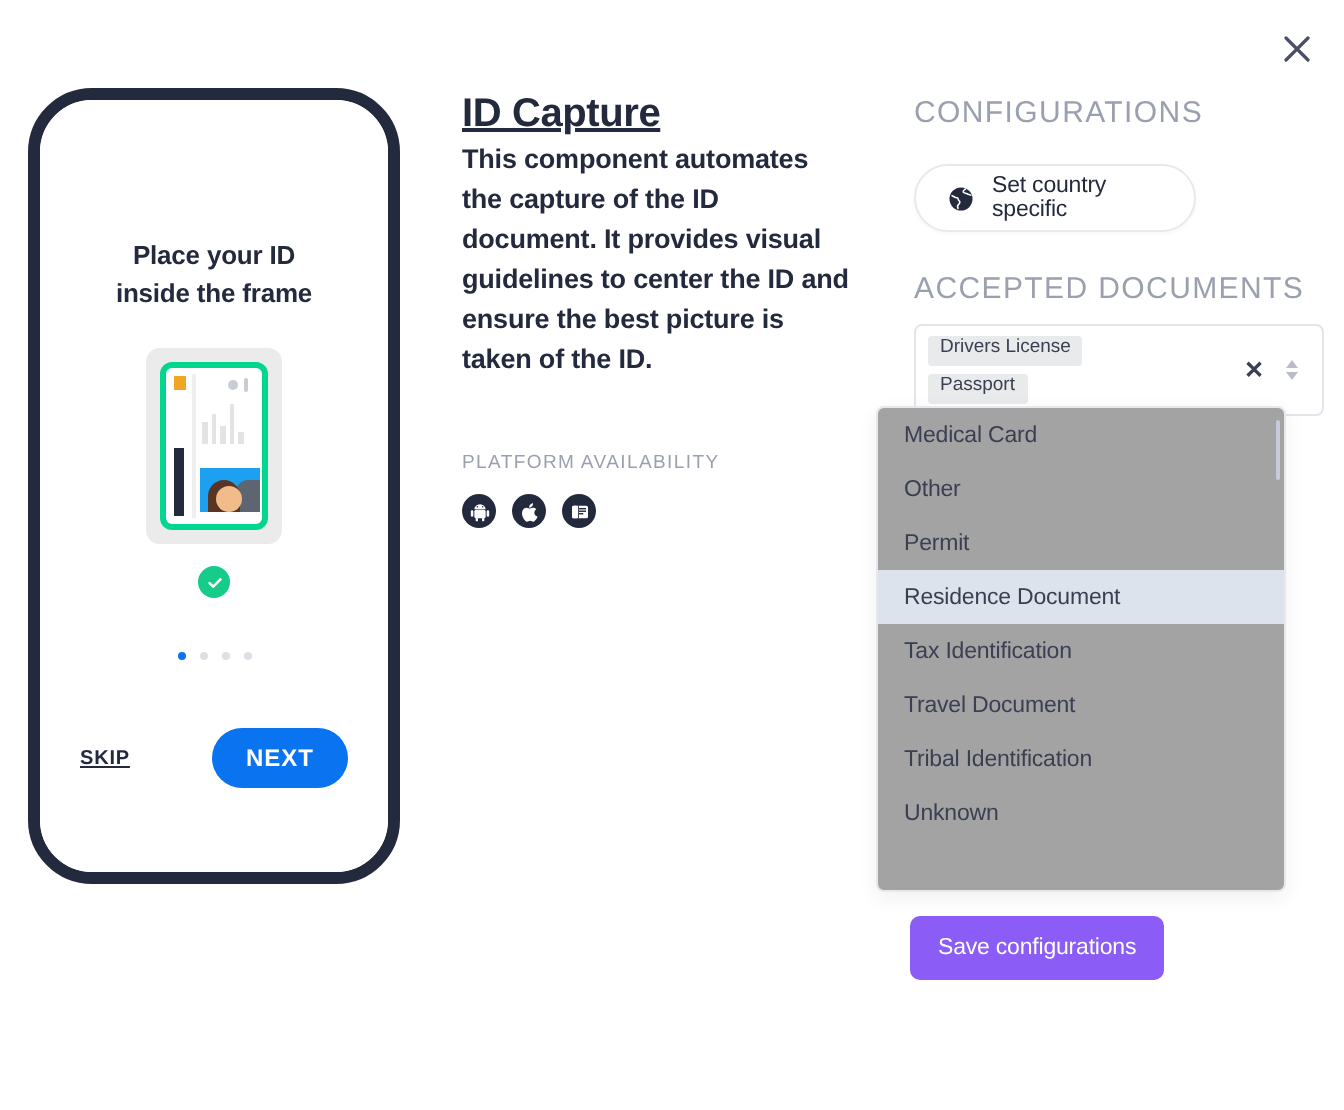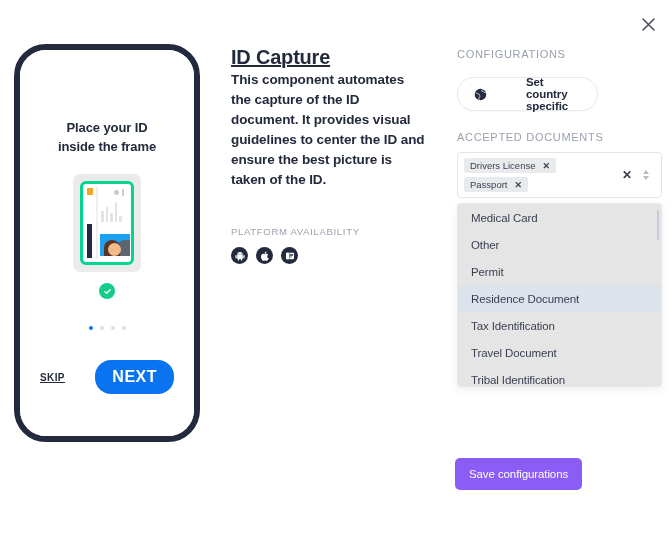--- a/index.html
+++ b/index.html
@@ -197,21 +197,21 @@
     color: #242a3d;
     text-decoration: underline;
     cursor: pointer;
   }
   .next-btn {
     background: #0a74f0;
     color: #ffffff;
     border: none;
     border-radius: 16px;
     padding: 8px 17px;
-    font-size: 16px;
+    font-size: 12px;
     font-weight: bold;
     letter-spacing: 0.5px;
     font-family: "Liberation Sans", sans-serif;
     cursor: pointer;
   }
 
   
   .mid {
     position: absolute;
     left: 231px;
@@ -256,44 +256,43 @@
   .pf-icon svg { display: block; }
 
   
   .right {
     position: absolute;
     left: 457px;
     top: 48px;
     width: 205px;
   }
   .sec-label {
-    font-size: 11px;
+    font-size: 15px;
     letter-spacing: 0.7px;
     color: #9aa0ae;
   }
   .country-btn {
     margin-top: 17px;
     width: 141px;
     height: 34px;
     background: #ffffff;
     border: 1px solid #e7e9ee;
     border-radius: 17px;
     display: flex;
     align-items: center;
     gap: 9px;
     padding: 0 16px;
     cursor: pointer;
     box-shadow: 0 1px 2px rgba(36,42,61,0.04);
   }
   .country-btn .lbl {
     font-size: 11.5px;
-    font-weight: bold;
+    font-weight: normal;
     color: #242a3d;
     letter-spacing: -0.1px;
-    margin-left: 30px;
   }
   .globe { width: 13px; height: 13px; display:block; }
 
   .sec-label2 { margin-top: 20px; }
 
   
   .select-ctl {
     margin-top: 9px;
     width: 205px;
     min-height: 44px;
@@ -316,20 +315,21 @@
     border-radius: 2px;
     height: 15px;
     display: inline-flex;
     align-items: center;
     align-self: flex-start;
     padding: 0 6px;
     gap: 7px;
     font-size: 9.5px;
     color: #3a3f51;
     cursor: pointer;
+    flex-direction: column;
   }
   .chip .x {
     font-size: 9px;
     font-weight: bold;
     color: #3a3f51;
     cursor: pointer;
   }
   .ctl-clear {
     width: 20px;
     display: flex;
@@ -353,25 +353,25 @@
     width: 0; height: 0;
     border-left: 3px solid transparent;
     border-right: 3px solid transparent;
   }
   .ctl-stepper .up { border-bottom: 4px solid #b9bdc7; }
   .ctl-stepper .dn { border-top: 4px solid #b9bdc7; }
 
   
   .dropdown {
     position: absolute;
-    left: 457px;
+    left: 438px;
     top: 203px;
     width: 205px;
-    height: 184px;
-    background: #e5e5e5;
+    height: 243px;
+    background: #a3a3a3;
     border: 1px solid #e6e8ed;
     border-radius: 4px;
     box-shadow: 0 3px 10px rgba(36,42,61,0.07);
     overflow: hidden;
   }
   .dd-item {
     height: 27px;
     display: flex;
     align-items: center;
     padding: 0 13px;
@@ -547,18 +547,19 @@
   </div>
 
   <div class="dropdown">
     <div class="dd-item">Medical Card</div>
     <div class="dd-item">Other</div>
     <div class="dd-item">Permit</div>
     <div class="dd-item highlighted">Residence Document</div>
     <div class="dd-item">Tax Identification</div>
     <div class="dd-item">Travel Document</div>
     <div class="dd-item">Tribal Identification</div>
+    <div class="dd-item">Unknown</div>
     <div class="dd-scroll"></div>
   </div>
 
   <button class="save-btn">Save configurations</button>
 
 </div>
 
 </body></html>

